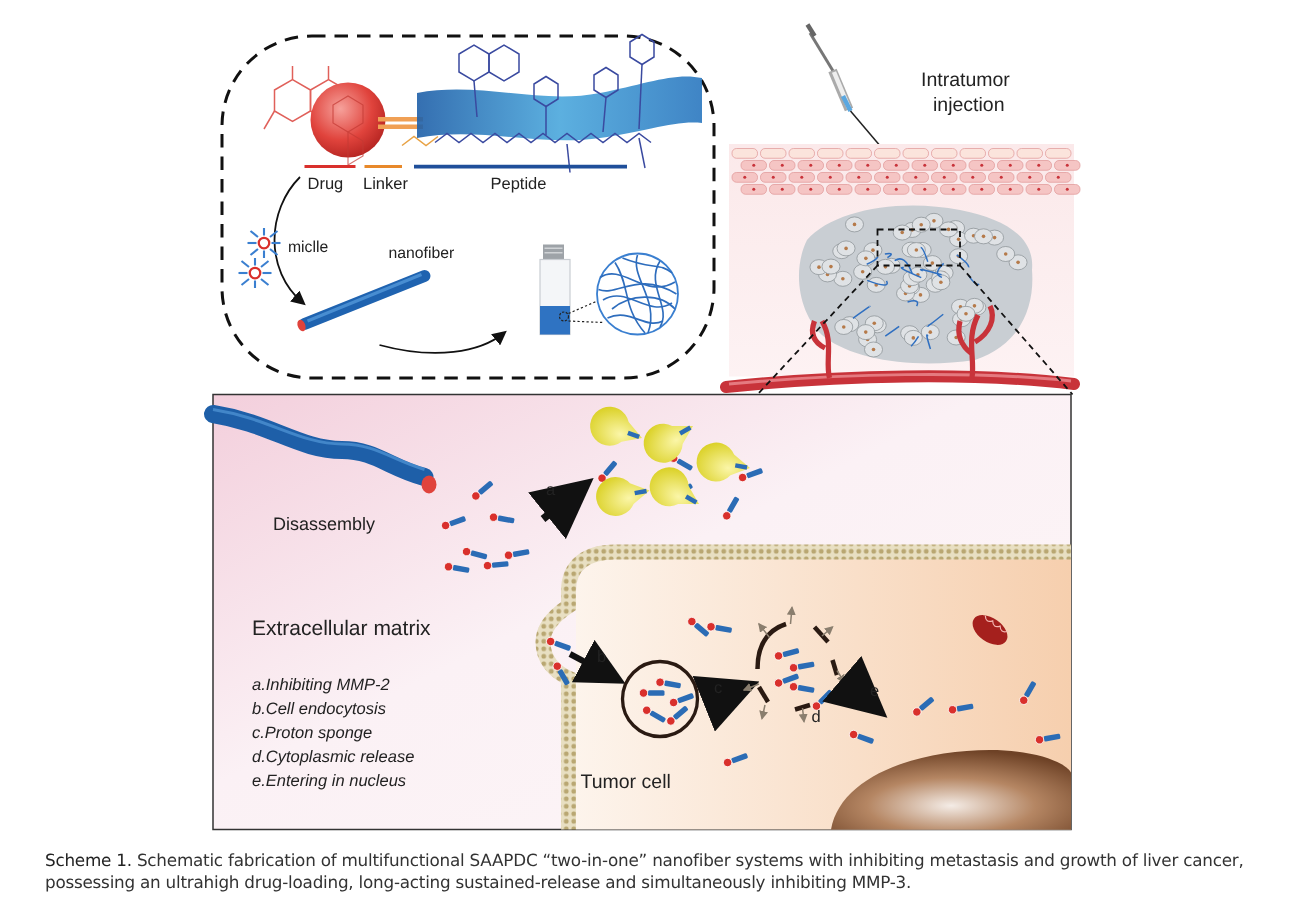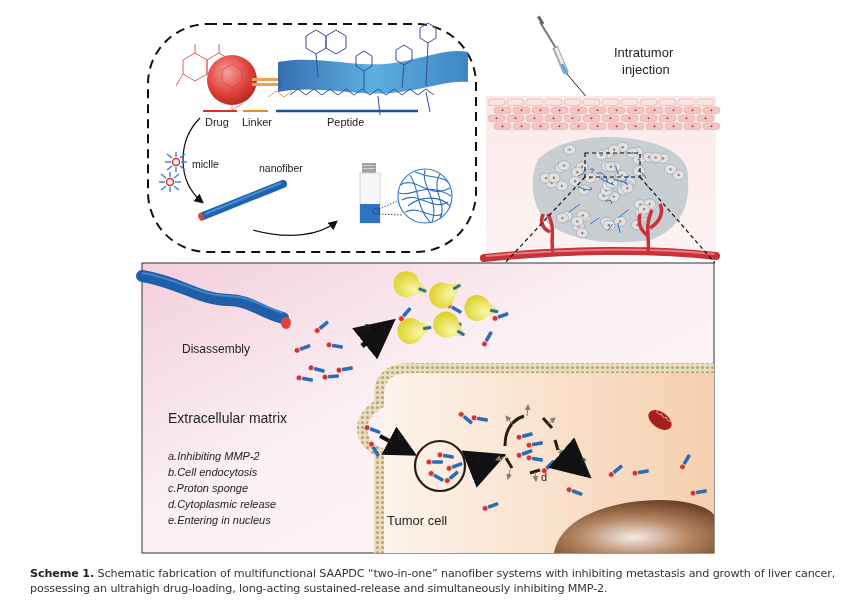--- a/index.html
+++ b/index.html
@@ -1,20 +1,20 @@
 <!DOCTYPE html>
 <html><head>
   <meta charset="utf-8">
   <style>
     html, body { margin: 0; padding: 0; background: #ffffff; }
     body { width: 860px; height: 602px; position: relative; overflow: hidden; font-family: "Liberation Sans", sans-serif; }
     #figure { position: absolute; left: 0; top: 0; width: 860px; height: 560px; }
     .lbl { font-family: "Liberation Sans", sans-serif; fill: #222; }
     .caption { position: absolute; left: 30px; top: 566px; width: 820px; font-family: "DejaVu Sans", sans-serif; font-size: 11.2px; line-height: 15px; color: #333; letter-spacing: -0.15px; }
-    .caption b { color: #222; font-weight: bold; }
+    .caption b { color: #222; font-weight: normal; }
   </style>
 </head>
 <body>
 
 <svg id="figure" viewBox="0 0 860 560" xmlns="http://www.w3.org/2000/svg">
   <defs>
     <linearGradient id="ribbonGrad" x1="0" y1="0" x2="1" y2="0">
       <stop offset="0" stop-color="#1e5fa8"></stop>
       <stop offset="0.5" stop-color="#4aa7dc"></stop>
       <stop offset="1" stop-color="#2a77bf"></stop>
@@ -663,14 +663,14 @@
     </g>
 
     <path d="M554,553 C560,518 610,500 660,500 C690,500 710,508 714,515 L714,553 Z" fill="url(#nucleusGrad)"></path>
 
     <text class="lbl" x="387" y="525" font-size="13">Tumor cell</text>
   </g>
 </svg>
 
 <div class="caption">
   <b>Scheme 1.</b>
-  <span>Schematic fabrication of multifunctional SAAPDC “two-in-one” nanofiber systems with inhibiting metastasis and growth of liver cancer, possessing an ultrahigh drug-loading, long-acting sustained-release and simultaneously inhibiting MMP-2.</span>
+  <span>Schematic fabrication of multifunctional SAAPDC “two-in-one” nanofiber systems with inhibiting metastasis and growth of liver cancer, possessing an ultrahigh drug-loading, long-acting sustained-release and simultaneously inhibiting MMP-3.</span>
 </div>
 
 </body></html>

